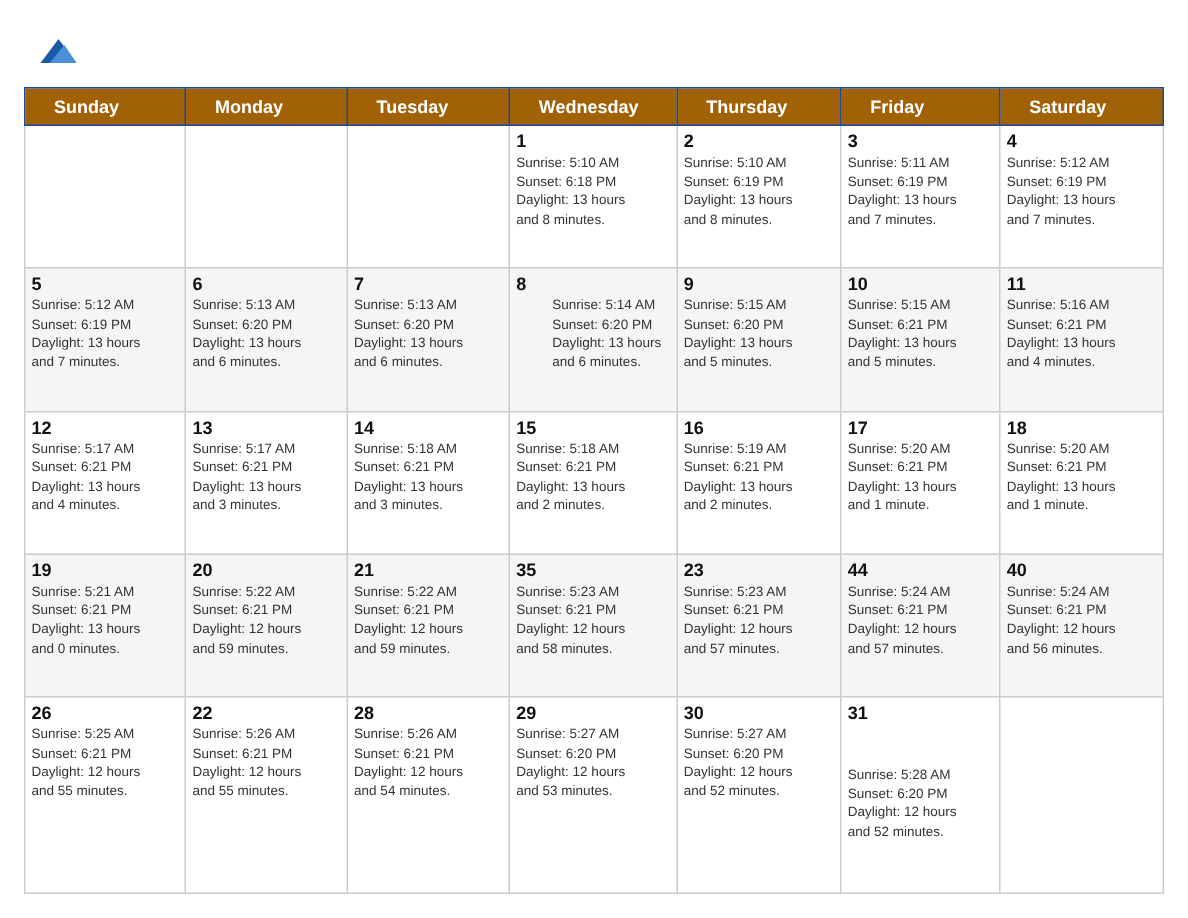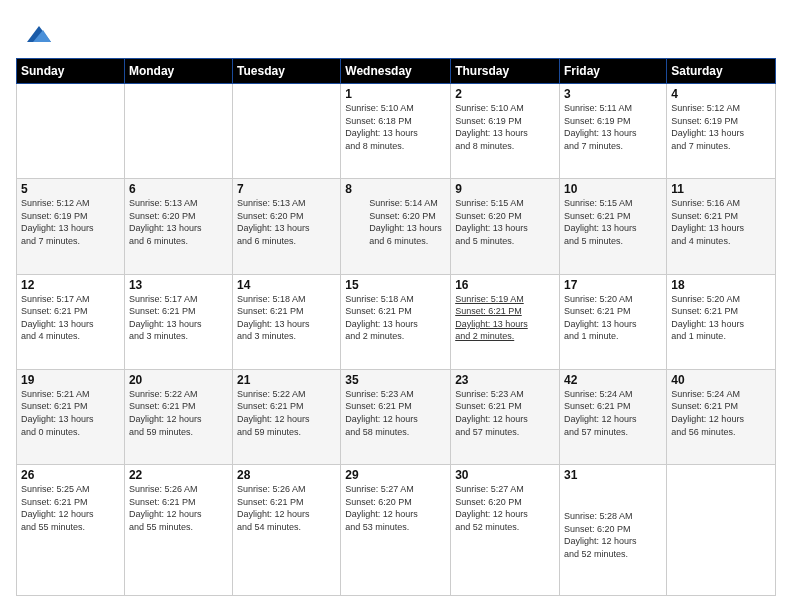--- a/index.html
+++ b/index.html
@@ -38,25 +38,25 @@
     .subtitle {
       font-size: 14px;
       color: #555;
     }
     .calendar {
       width: 100%;
       border-collapse: collapse;
       flex: 1;
     }
     .calendar th {
-      background: #000000;
+      background: #a16207;
       color: #fff;
       font-size: 12px;
       font-weight: bold;
-      padding: 5px 4px;
+      padding: 5px 19px;
       text-align: left;
       border: 1px solid #1a4a9a;
     }
     .calendar td {
       border: 1px solid #ccc;
       vertical-align: top;
       padding: 3px 4px;
       width: 113px;
       font-size: 9.5px;
       color: #222;
@@ -227,21 +227,21 @@
           </td>
           <td>
             <span class="day-number">15</span>
             <div class="day-info" style="white-space: pre-line;">Sunrise: 5:18 AM
 Sunset: 6:21 PM
 Daylight: 13 hours
 and 2 minutes.</div>
           </td>
           <td>
             <span class="day-number">16</span>
-            <div class="day-info" style="white-space: pre-line; text-decoration: underline;">Sunrise: 5:19 AM
+            <div class="day-info" style="white-space: pre-line;">Sunrise: 5:19 AM
 Sunset: 6:21 PM
 Daylight: 13 hours
 and 2 minutes.</div>
           </td>
           <td>
             <span class="day-number">17</span>
             <div class="day-info" style="white-space: pre-line;">Sunrise: 5:20 AM
 Sunset: 6:21 PM
 Daylight: 13 hours
 and 1 minute.</div>
@@ -284,21 +284,21 @@
 and 58 minutes.</div>
           </td>
           <td>
             <span class="day-number">23</span>
             <div class="day-info" style="white-space: pre-line;">Sunrise: 5:23 AM
 Sunset: 6:21 PM
 Daylight: 12 hours
 and 57 minutes.</div>
           </td>
           <td>
-            <span class="day-number">42</span>
+            <span class="day-number">44</span>
             <div class="day-info" style="white-space: pre-line;">Sunrise: 5:24 AM
 Sunset: 6:21 PM
 Daylight: 12 hours
 and 57 minutes.</div>
           </td>
           <td>
             <span class="day-number">40</span>
             <div class="day-info" style="white-space: pre-line;">Sunrise: 5:24 AM
 Sunset: 6:21 PM
 Daylight: 12 hours

